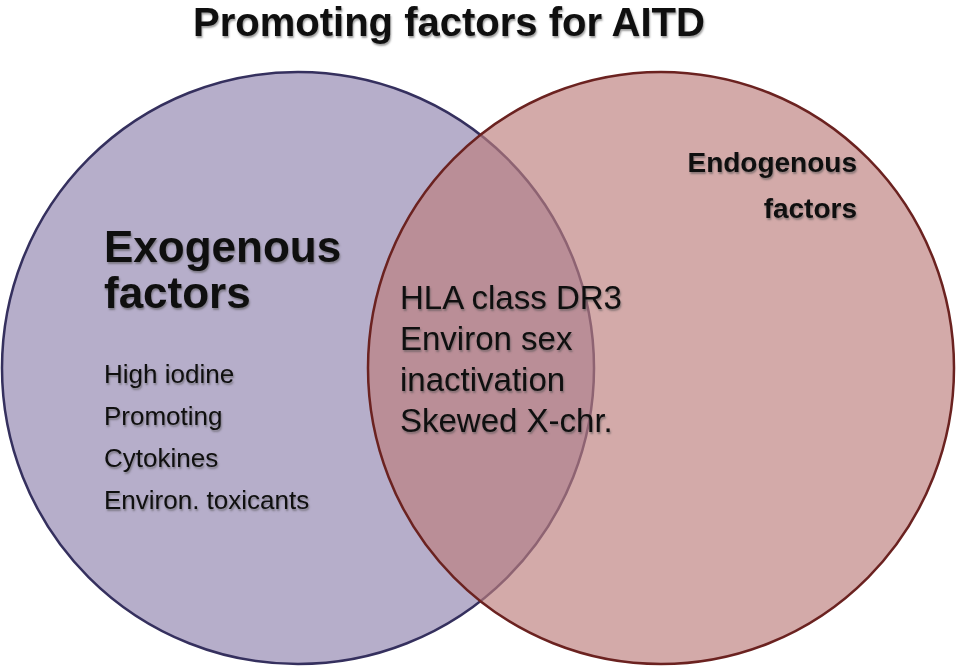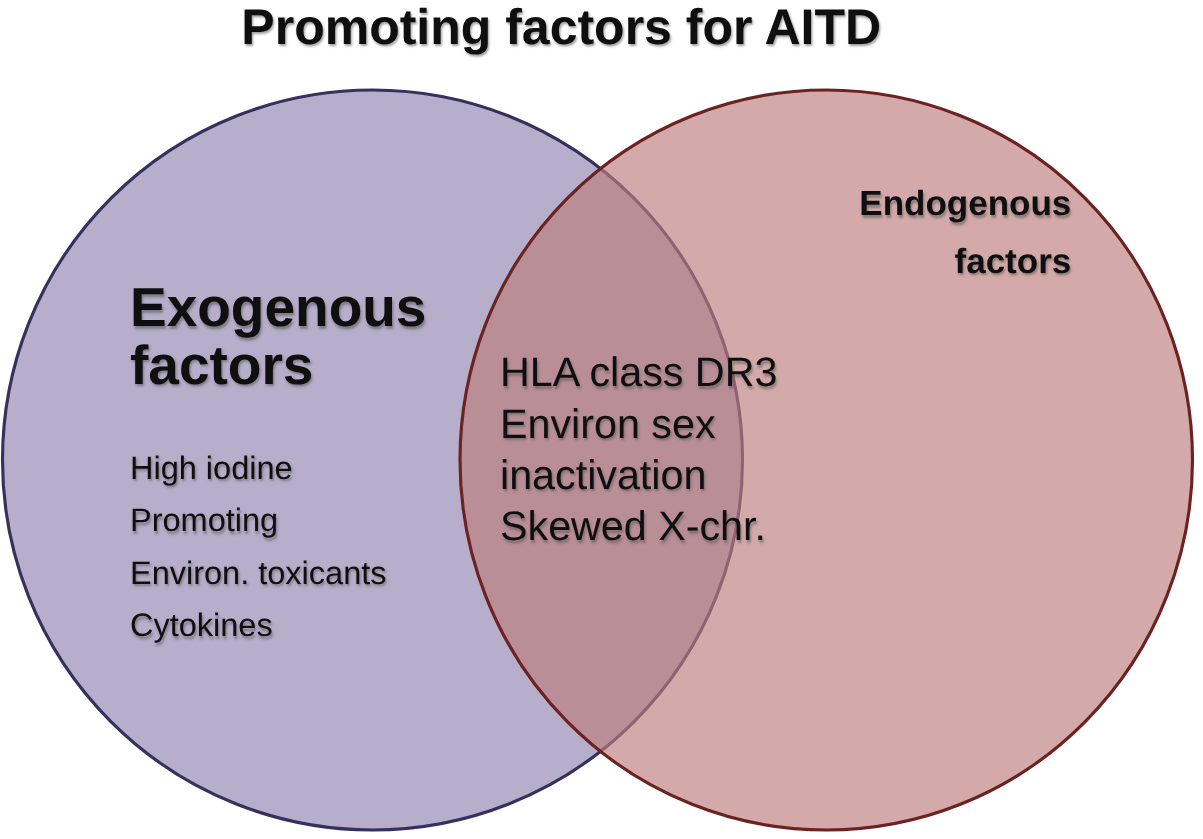--- a/index.html
+++ b/index.html
@@ -57,22 +57,22 @@
   <div class="txt title">Promoting factors for AITD</div>
 
   <div class="txt left-head">
     <div>Exogenous</div>
     <div>factors</div>
   </div>
 
   <div class="txt left-list">
     <div>High iodine</div>
     <div>Promoting</div>
+    <div>Cytokines</div>
     <div>Environ. toxicants</div>
-    <div>Cytokines</div>
   </div>
 
   <div class="txt right-head">
     <div>Endogenous</div>
     <div>factors</div>
   </div>
 
   <div class="txt right-list">
     <div>HLA class DR3</div>
     <div>Environ sex</div>

